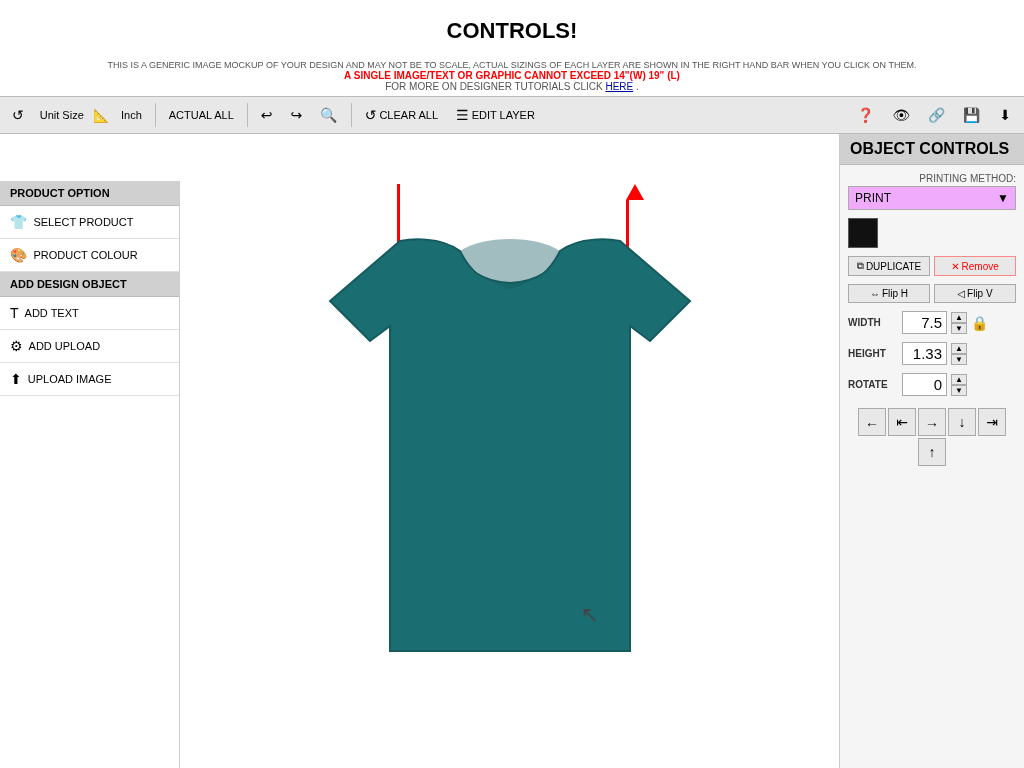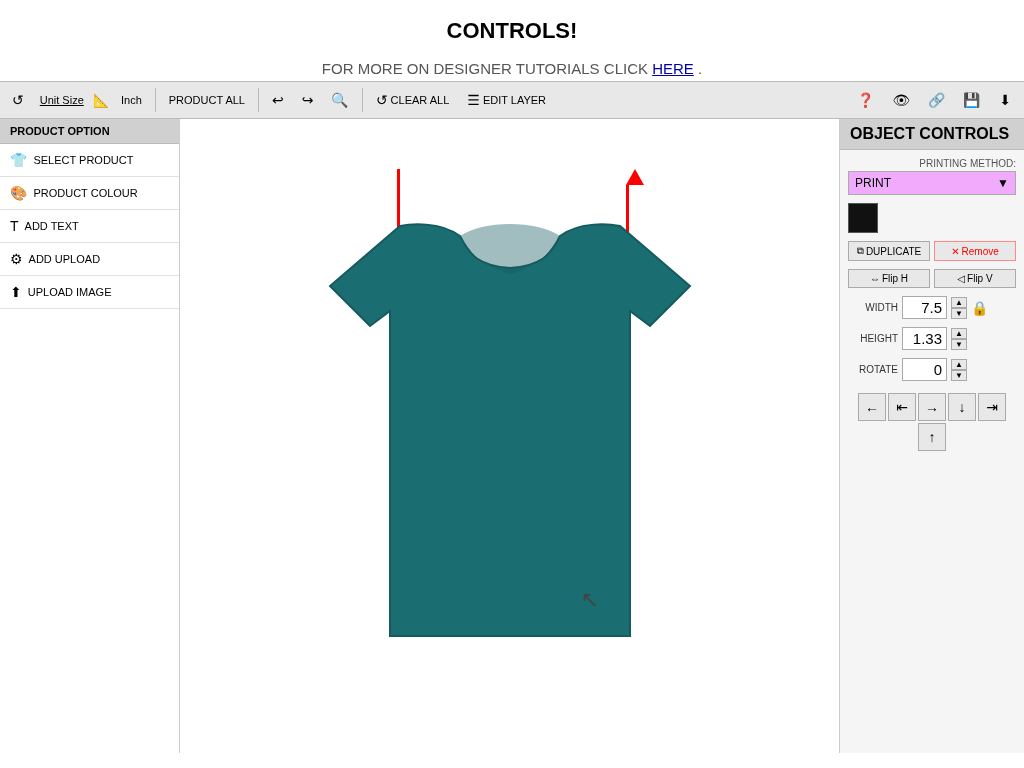--- a/index.html
+++ b/index.html
@@ -3,21 +3,21 @@
   <meta charset="utf-8">
   <style>
     * { box-sizing: border-box; margin: 0; padding: 0; }
     body { font-family: Arial, sans-serif; background: #fff; width: 1024px; height: 768px; overflow: hidden; }
 
     .page-title { text-align: center; font-size: 22px; font-weight: bold; padding: 18px 0 10px; }
 
     .info-bar { text-align: center; padding: 6px 0 4px; }
     .info-bar .info-line1 { font-size: 9px; color: #555; }
     .info-bar .info-line2 { font-size: 10px; color: red; font-weight: bold; }
-    .info-bar .info-line3 { font-size: 15px; color: #555; }
+    .info-bar .info-line3 { font-size: 10px; color: #555; }
     .info-bar .info-link { color: #00a; text-decoration: underline; cursor: pointer; }
 
     .toolbar {
       display: flex; align-items: center;
       background: #e8e8e8;
       border-top: 1px solid #bbb;
       border-bottom: 1px solid #bbb;
       padding: 4px 6px;
       gap: 4px;
       height: 38px;
@@ -34,20 +34,21 @@
     .toolbar-sep { width: 1px; height: 24px; background: #bbb; margin: 0 2px; }
     .toolbar-icon { font-size: 14px; }
     .toolbar-spacer { flex: 1; }
 
     .main-area { display: flex; height: calc(768px - 38px - 96px); }
 
     .left-panel {
       width: 180px; border-right: 1px solid #ccc;
       display: flex; flex-direction: column;
       flex-shrink: 0;
+      margin-top: 47px;
     }
     .panel-section-header {
       background: #d0d0d0;
       font-size: 11px; font-weight: bold;
       padding: 6px 10px;
       border-bottom: 1px solid #bbb;
       text-transform: uppercase;
     }
     .panel-item {
       display: flex; align-items: center; gap: 6px;
@@ -99,21 +100,21 @@
     .ctrl-btn {
       flex: 1; font-size: 10px; padding: 3px 4px;
       border: 1px solid #aaa; background: #e8e8e8;
       cursor: pointer; display: flex; align-items: center; justify-content: center; gap: 2px;
     }
     .ctrl-btn.red-btn { color: red; border-color: #f88; }
 
     .field-row {
       display: flex; align-items: center; gap: 4px;
     }
-    .field-label { font-size: 10px; width: 50px; color: #333; font-weight: normal; text-align: right; }
+    .field-label { font-size: 10px; width: 50px; color: #333; font-weight: bold; }
     .field-input {
       width: 45px; font-size: 15px; padding: 2px 4px;
       border: 1px solid #aaa; text-align: right;
     }
     .spinner { display: flex; flex-direction: column; }
     .spin-btn { width: 16px; height: 11px; font-size: 8px; border: 1px solid #aaa; background: #e8e8e8; cursor: pointer; display: flex; align-items: center; justify-content: center; }
     .lock-icon { font-size: 14px; color: #555; cursor: pointer; }
 
     .nav-arrows-row {
       display: flex; gap: 2px; flex-wrap: wrap; justify-content: center;
@@ -131,41 +132,43 @@
       font-size: 22px; color: #555;
       pointer-events: none;
     }
   </style>
 </head>
 <body>
 
 <div class="page-title">CONTROLS!</div>
 
 <div class="info-bar">
+  <div class="info-line1">THIS IS A GENERIC IMAGE MOCKUP OF YOUR DESIGN AND MAY NOT BE TO SCALE, ACTUAL SIZINGS OF EACH LAYER ARE SHOWN IN THE RIGHT HAND BAR WHEN YOU CLICK ON THEM.</div>
+  <div class="info-line2">A SINGLE IMAGE/TEXT OR GRAPHIC CANNOT EXCEED 14"(W) 19" (L)</div>
   <div class="info-line3">
     <span>FOR MORE ON DESIGNER TUTORIALS CLICK</span>
     <span class="info-link">HERE</span>
     <span>.</span>
   </div>
 </div>
 
 <div class="toolbar">
   <div class="toolbar-item" style="border:none;cursor:default;">
     <span class="toolbar-icon">↺</span>
   </div>
-  <div class="toolbar-item" style="border:none;cursor:default;text-decoration:underline;">
+  <div class="toolbar-item" style="border:none;cursor:default;">
     <span>Unit Size</span>
   </div>
   <span class="toolbar-icon" style="font-size:13px;">📐</span>
   <div class="toolbar-item">
     <span>Inch</span>
   </div>
   <div class="toolbar-sep"></div>
   <div class="toolbar-item">
-    <span>PRODUCT ALL</span>
+    <span>ACTUAL ALL</span>
   </div>
   <div class="toolbar-sep"></div>
   <div class="toolbar-item">
     <span class="toolbar-icon">↩</span>
   </div>
   <div class="toolbar-item">
     <span class="toolbar-icon">↪</span>
   </div>
   <div class="toolbar-item">
     <span class="toolbar-icon">🔍</span>
@@ -202,20 +205,21 @@
   <div class="left-panel">
     <div class="panel-section-header">PRODUCT OPTION</div>
     <div class="panel-item">
       <span class="panel-icon">👕</span>
       <span>SELECT PRODUCT</span>
     </div>
     <div class="panel-item">
       <span class="panel-icon">🎨</span>
       <span>PRODUCT COLOUR</span>
     </div>
+    <div class="panel-section-header">ADD DESIGN OBJECT</div>
     <div class="panel-item">
       <span class="panel-icon">T</span>
       <span>ADD TEXT</span>
     </div>
     <div class="panel-item">
       <span class="panel-icon">⚙</span>
       <span>ADD UPLOAD</span>
     </div>
     <div class="panel-item">
       <span class="panel-icon">⬆</span>

